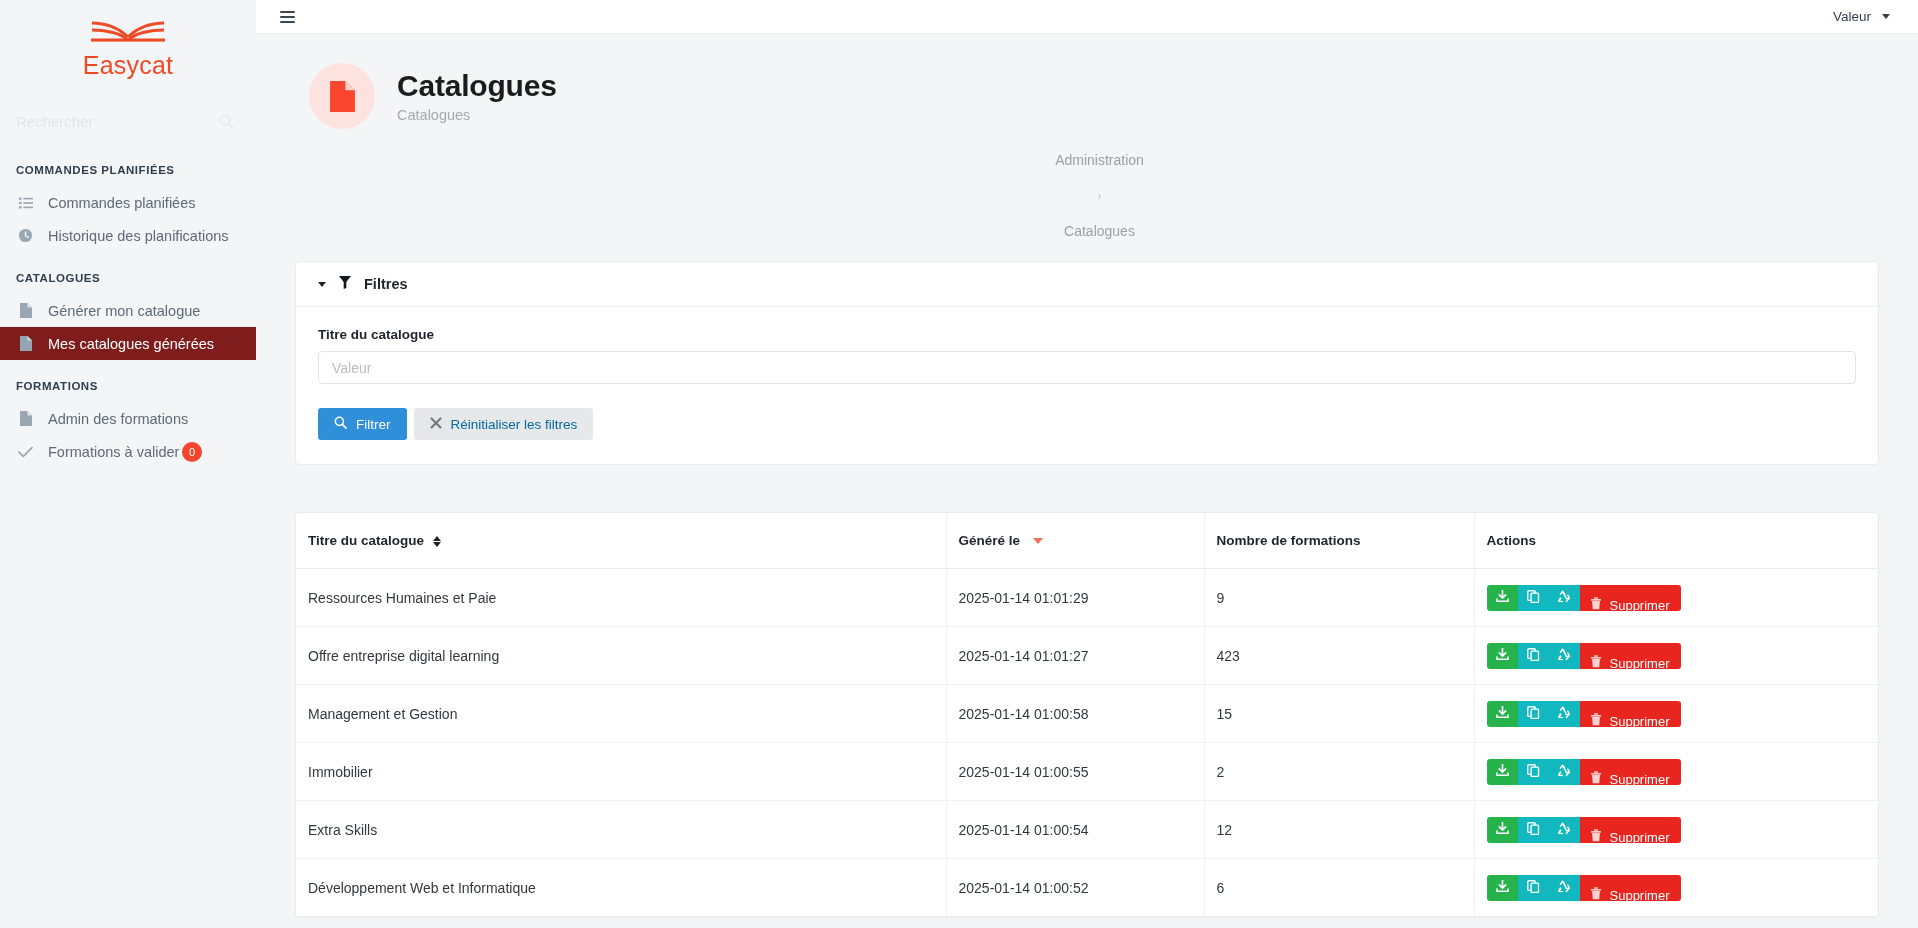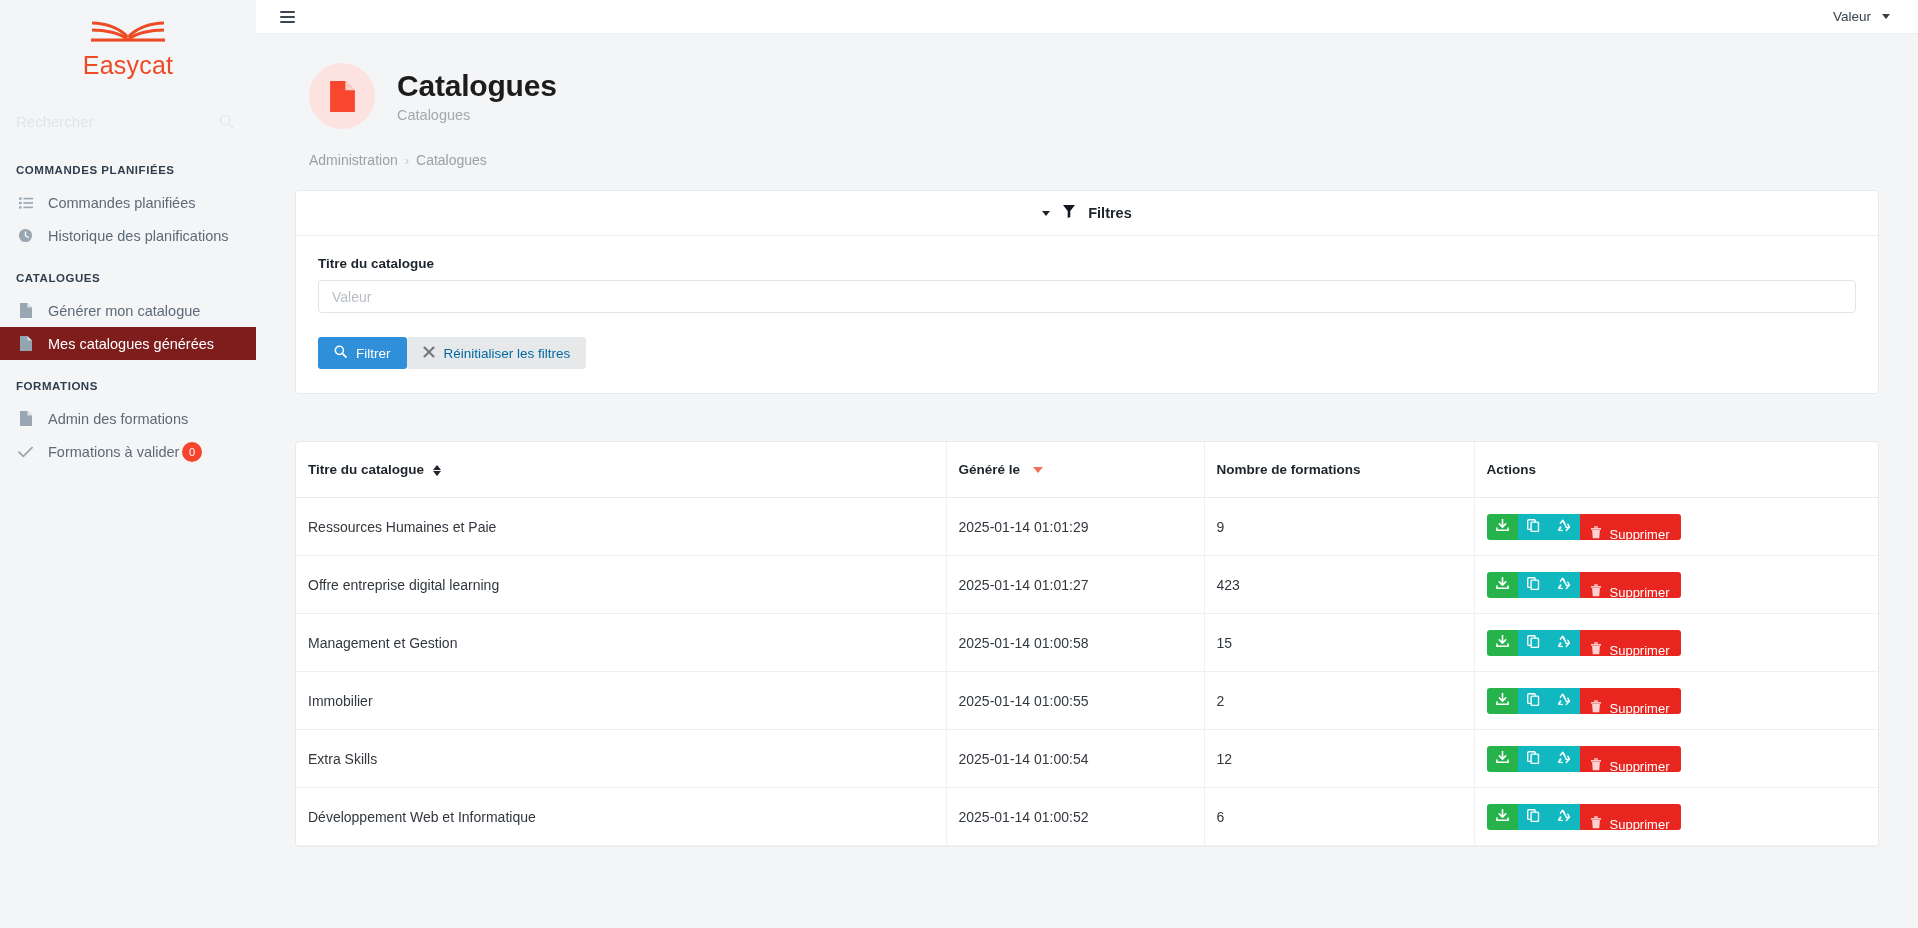--- a/index.html
+++ b/index.html
@@ -77,45 +77,45 @@
   .content { padding: 0 28px; }
 
   .page-head { display: flex; align-items: center; gap: 22px; padding: 29px 0 0 25px; }
   .page-icon-circle {
     width: 66px; height: 66px; border-radius: 50%; background: #fde3e0;
     display: flex; align-items: center; justify-content: center; flex: 0 0 66px;
   }
   .page-title { font-size: 30px; font-weight: 700; color: #1c1c1c; line-height: 1.15; letter-spacing: -.2px; }
   .page-sub { font-size: 14.5px; color: #a3a9af; margin-top: 3px; }
 
-  .breadcrumb { display: flex; align-items: center; gap: 7px; padding: 23px 0 0 25px; font-size: 14px; color: #9aa1a8; }
+  .breadcrumb { display: flex; align-items: center; gap: 20px; padding: 23px 0 0 25px; font-size: 14px; color: #9aa1a8; flex-direction: column; }
   .breadcrumb a { color: #9aa1a8; text-decoration: none; }
   .bc-sep { color: #c3c8cd; font-size: 13px; }
   .bc-current { color: #9aa1a8; }
 
   
   .card {
     background: #ffffff; border: 1px solid #e8eaec; border-radius: 4px;
     margin: 22px 11px 0 11px;
   }
   .card-header {
     display: flex; align-items: center; gap: 13px;
     padding: 14px 22px; border-bottom: 1px solid #ebedef;
-    font-size: 14.5px; font-weight: 700; color: #1d242b; cursor: pointer; justify-content: center;
+    font-size: 14.5px; font-weight: 700; color: #1d242b; cursor: pointer;
   }
   .card-caret { width: 0; height: 0; border-left: 4.5px solid transparent; border-right: 4.5px solid transparent; border-top: 5.5px solid #1d242b; }
   .card-body { padding: 20px 22px 24px 22px; }
   .field-label { font-size: 13.5px; font-weight: 700; color: #1d242b; margin-bottom: 9px; }
   .text-input {
     width: 100%; height: 33px; border: 1px solid #e2e5e8; border-radius: 4px;
     padding: 0 13px; font-size: 14px; color: #43494f; outline: none;
     font-family: "Liberation Sans", sans-serif; background: #fff;
   }
   .text-input::placeholder { color: #b8bdc2; }
-  .btn-row { display: flex; gap: 0; margin-top: 24px; align-items: flex-end; }
+  .btn-row { display: flex; gap: 7px; margin-top: 24px; align-items: flex-end; }
   .btn {
     display: inline-flex; align-items: center; gap: 9px; height: 32px;
     border: 0; border-radius: 3px; padding: 0 16px; cursor: pointer;
     font-size: 13.5px; font-family: "Liberation Sans", sans-serif;
   }
   .btn-primary { background: #2f8fd8; color: #ffffff; }
   .btn-secondary { background: #e6e8ea; color: #0369a1; }
 
   
   .table-wrap {

